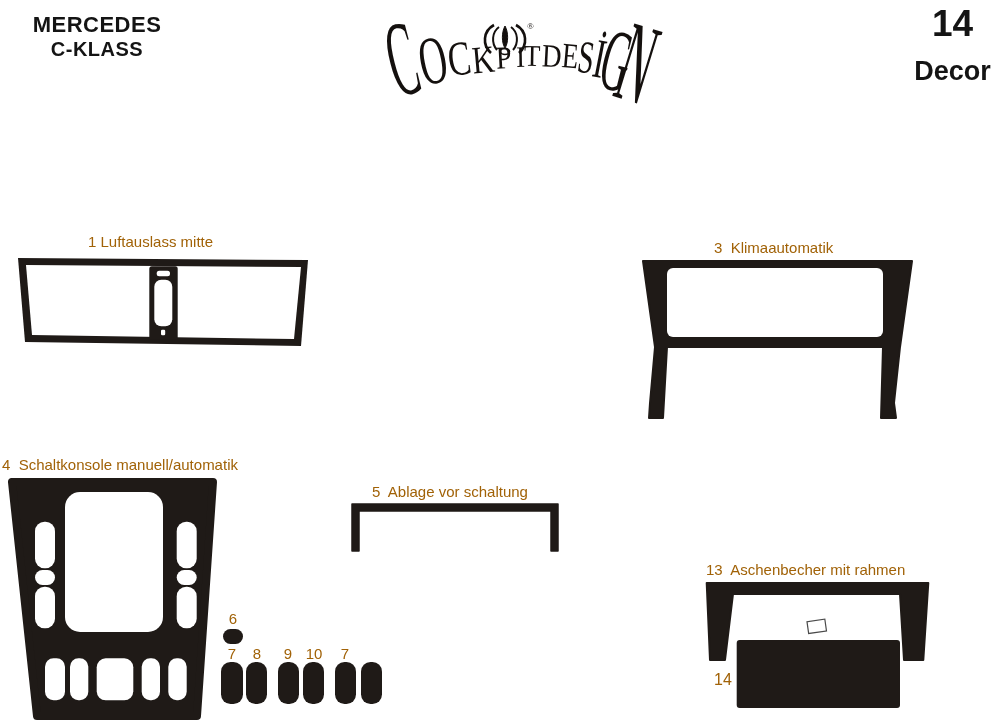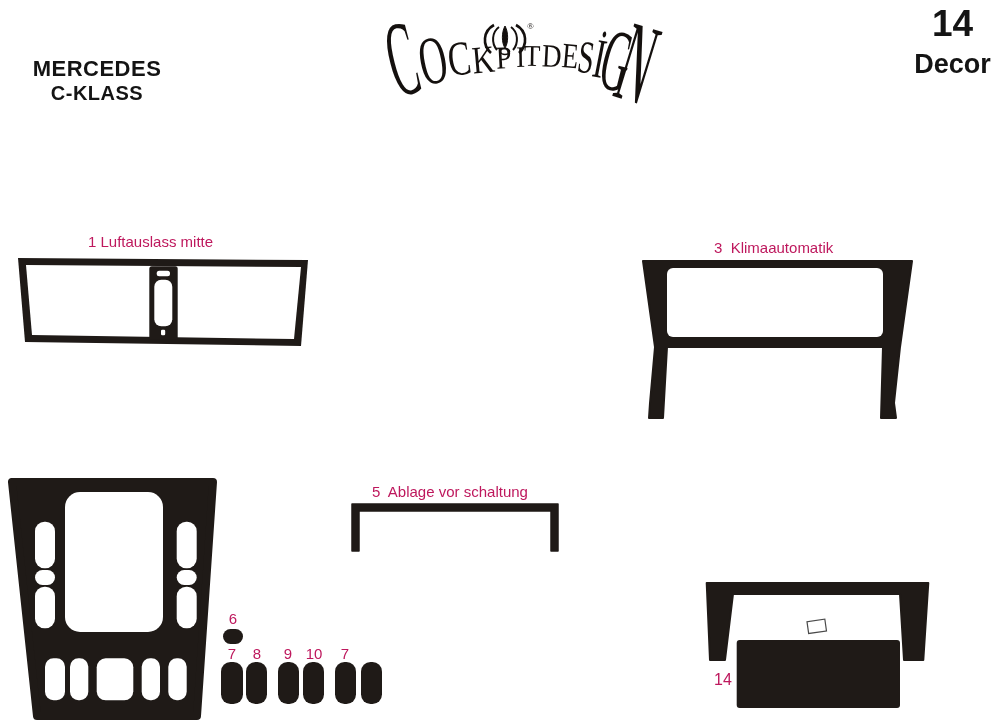--- a/index.html
+++ b/index.html
@@ -1,32 +1,32 @@
 <!DOCTYPE html>
 <html><head>
 <meta charset="utf-8">
 <style>
   html,body{margin:0;padding:0;background:#fff;}
   .page{position:relative;width:1000px;height:725px;background:#ffffff;overflow:hidden;
         font-family:"Liberation Sans","DejaVu Sans",sans-serif;color:#161616;}
   
-  .brand{position:absolute;left:14px;top:12px;width:166px;text-align:center;font-weight:bold;color:#141414;margin-top:44px;}
+  .brand{position:absolute;left:14px;top:12px;width:166px;text-align:center;font-weight:bold;color:#141414;}
   .brand-l1{font-size:22px;line-height:25px;letter-spacing:.5px;}
   .brand-l2{font-size:20px;line-height:24px;letter-spacing:.5px;text-align:center;}
   .brand-l3{font-size:18px;line-height:22px;}
   .kit{position:absolute;left:905px;top:6px;width:95px;text-align:center;font-weight:bold;color:#141414;}
   .kit-num{font-size:37px;line-height:36px;}
-  .kit-label{font-size:27px;line-height:26px;margin-top:9px;}
+  .kit-label{font-size:27px;line-height:26px;margin-top:16px;}
   
   .logo{position:absolute;left:0;top:0;width:0;height:0;}
   .lg{position:absolute;font-family:"Liberation Serif","DejaVu Serif",serif;color:#14100e;
       line-height:1;transform-origin:center center;white-space:pre;}
   .reg{position:absolute;left:527px;top:21px;font-size:9px;font-family:"Liberation Serif","DejaVu Serif",serif;color:#14100e;}
   
-  .plabel{position:absolute;font-size:15px;line-height:17px;color:#be185d;white-space:pre;}
+  .plabel{position:absolute;font-size:15px;line-height:17px;color:#a16207;white-space:pre;}
   .numlabel{width:30px;text-align:center;}
   
   .piece{position:absolute;background:#1f1a17;}
   svg{position:absolute;display:block;}
 </style>
 </head>
 <body>
 
 <div class="page">
 
@@ -63,28 +63,30 @@
     <span class="lg" style="left:562px;top:43px;font-size:27px;transform:rotate(5deg)   scaleY(1.32)">E</span>
     <span class="lg" style="left:578px;top:43px;font-size:29px;transform:rotate(8deg)   scaleY(1.6)">S</span>
     <span class="lg" style="left:594px;top:43px;font-size:33px;transform:rotate(11deg)  scaleY(1.7)">İ</span>
     <span class="lg" style="left:603px;top:41px;font-size:38px;transform:rotate(14deg)  scaleY(2.32)">G</span>
     <span class="lg" style="left:621px;top:43px;font-size:44px;transform:rotate(17deg)  scaleY(2.63)">N</span>
   </div>
 
   <div class="plabel" style="left:88px;top:233px">1 Luftauslass mitte</div>
   <div class="plabel" style="left:126px;top:289px;font-size:17px">2</div>
   <div class="plabel" style="left:714px;top:239px">3  Klimaautomatik</div>
+  <div class="plabel" style="left:2px;top:456px">4  Schaltkonsole manuell/automatik</div>
   <div class="plabel" style="left:372px;top:483px">5  Ablage vor schaltung</div>
   <div class="plabel numlabel" style="left:218px;top:610px">6</div>
   <div class="plabel numlabel" style="left:217px;top:645px">7</div>
   <div class="plabel numlabel" style="left:242px;top:645px">8</div>
   <div class="plabel numlabel" style="left:273px;top:645px">9</div>
   <div class="plabel numlabel" style="left:299px;top:645px">10</div>
   <div class="plabel numlabel" style="left:330px;top:645px">7</div>
   <div class="plabel numlabel" style="left:357px;top:663px">12</div>
+  <div class="plabel" style="left:706px;top:561px">13  Aschenbecher mit rahmen</div>
   <div class="plabel numlabel" style="left:708px;top:671px;font-size:16px">14</div>
 
   <svg style="left:14px;top:252px" width="300" height="100" viewBox="0 0 300 100">
     <path d="M4,6 L294,8 L287,94 L11,90 Z" fill="#1f1a17"></path>
     <path d="M12,13 L287,15 L280,87 L18,83 Z" fill="#ffffff"></path>
     <g>
       <rect x="135.3" y="14.3" width="28.4" height="73.4" rx="2.5" fill="#1f1a17"></rect>
       <rect x="142.7" y="18.7" width="13.3" height="5.6" rx="2.5" fill="#ffffff"></rect>
       <rect x="140.3" y="27.7" width="18" height="46.6" rx="7" fill="#ffffff"></rect>
       <rect x="147" y="77.7" width="4.2" height="5.6" rx="1.2" fill="#ffffff"></rect>

